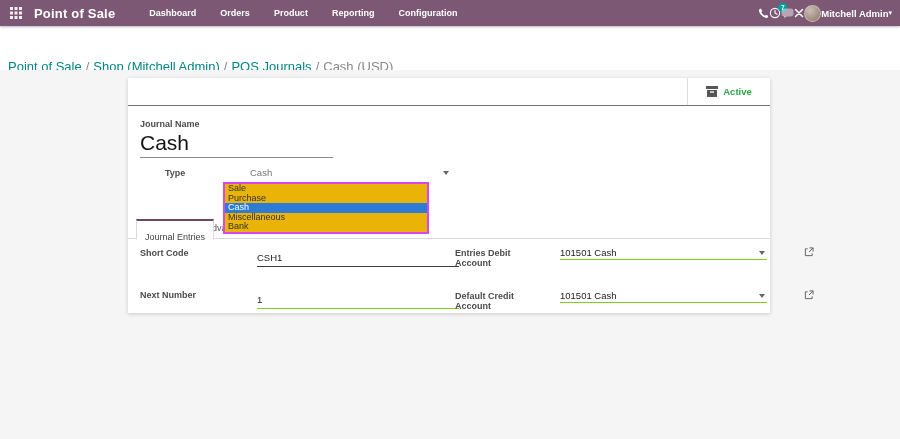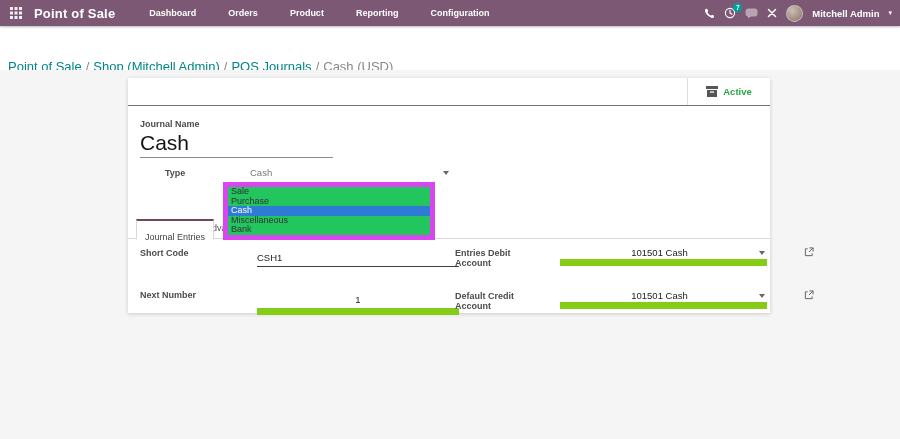--- a/index.html
+++ b/index.html
@@ -6,23 +6,23 @@
   html,body { width:900px; height:439px; overflow:hidden; background:#fff;
     font-family:"Liberation Sans","DejaVu Sans",sans-serif; }
   .stage { position:relative; width:900px; height:439px; }
 
   
   .navbar { position:absolute; top:0; left:0; width:900px; height:26px;
     background:#7C5874; display:flex; align-items:center;
     box-shadow:0 1px 2px rgba(0,0,0,.28); z-index:50; }
   .apps-btn { margin:0 12px 0 10px; display:flex; align-items:center; cursor:pointer; }
   .brand { color:#fff; font-size:13px; font-weight:bold; letter-spacing:.2px; cursor:pointer; }
-  .menu { display:flex; margin-left:32px; gap:28px; align-items:center; }
+  .menu { display:flex; margin-left:32px; gap:20px; align-items:center; }
   .menu-item { color:#fff; font-size:9px; font-weight:600; padding:2px 2px; cursor:pointer; white-space:nowrap; }
-  .nav-right { position:absolute; right:8px; top:0; height:26px; display:flex; align-items:center; gap:9px; }
+  .nav-right { position:absolute; right:8px; top:0; height:26px; display:flex; align-items:center; }
   .nav-ico { position:relative; display:flex; align-items:center; cursor:pointer; }
   .badge { position:absolute; top:-4px; right:-6px; background:#00A09D; color:#fff;
     border-radius:50%; width:9px; height:9px; font-size:6.5px; line-height:9px;
     text-align:center; font-weight:700; }
   .avatar { width:15px; height:15px; border-radius:50%;
     background:radial-gradient(circle at 35% 30%, #cdbdb2, #8a7468); border:1px solid rgba(255,255,255,.35); }
   .user-name { color:#fff; font-size:9.5px; font-weight:600; white-space:nowrap; }
   .user-caret { color:#fff; font-size:7px; }
 
   
@@ -58,22 +58,22 @@
     padding:2px 0 3px; line-height:1.1; cursor:text; }
 
   .fgroup { margin:9px 0 0 12px; }
   .frow { display:flex; align-items:flex-start; margin-bottom:4px; }
   .frow .f-label { width:85px; padding-top:1px;margin-left:25px; }
   .select-box { position:relative; width:202px; height:12px; font-size:9.5px; color:#777; cursor:pointer; }
   .sel-caret { position:absolute; right:3px; top:4px; width:0; height:0;
     border-left:3px solid transparent; border-right:3px solid transparent; border-top:4px solid #666; }
   .checkbox { width:9px; height:9px; border:1px solid #999; background:#fff; margin-top:1px; cursor:pointer; }
 
-  .dropdown { position:absolute; left:95px; top:104px; width:202px; background:#22c55e;
-    border:5px solid #d946ef; z-index:30; }
+  .dropdown { position:absolute; left:95px; top:104px; width:202px; background:#eab308;
+    border:2px solid #d946ef; z-index:30; }
   .opt { height:9.6px; line-height:9.6px; font-size:9px; color:#333; padding-left:3px;
     cursor:pointer; white-space:nowrap; overflow:hidden; }
   .opt.sel { background:#2E7BD6; color:#fff; }
 
   .tabsrow { position:absolute; left:0; top:140px; width:642px; height:21px; }
   .tabs-baseline { position:absolute; left:0; bottom:0; width:642px; border-bottom:1px solid #d9d9d9; }
   .tab-active { position:absolute; left:8px; bottom:-1px; height:21px; box-sizing:border-box;
     background:#fff; border:1px solid #d9d9d9; border-bottom:1px solid #fff;
     border-top:2px solid #6B4861; padding:8px 8px; font-size:9px; color:#444;
     line-height:17px; z-index:2; cursor:pointer; white-space:nowrap; }
@@ -82,21 +82,21 @@
 
   .tabcontent { position:absolute; left:0; top:161px; width:642px; }
   .col-left { position:absolute; left:12px; top:8px; }
   .col-right { position:absolute; left:327px; top:8px; }
   .crow { display:flex; align-items:flex-start; margin-bottom:22px; min-height:13px;gap:32px; }
   .crow .lab-l { width:85px; font-size:9px; font-weight:700; color:#4c4c4c; padding-top:1px; }
   .crow .lab-r { width:73px; font-size:9px; font-weight:700; color:#4c4c4c; padding-top:1px; }
   .val { font-size:9.5px; color:#222; line-height:11px; }
   .input-line { width:202px; padding-bottom:1px; cursor:text; }
   .u-dark { border-bottom:1px solid #3f3f3f; }
-  .u-light { border-bottom:7px solid #84cc16;text-align:center; }
+  .u-light { border-bottom:1px solid #84cc16; }
   .m2o { width:207px; display:flex; align-items:center; padding-bottom:1px; cursor:pointer; }
   .m2o .val { flex:1; }
   .m2o-caret { width:0; height:0; border-left:3px solid transparent;
     border-right:3px solid transparent; border-top:4px solid #666; margin-right:2px; }
   .ext { margin-left:5px; display:flex; cursor:pointer; }
 </style>
 </head>
 <body>
 
 <div class="stage">

